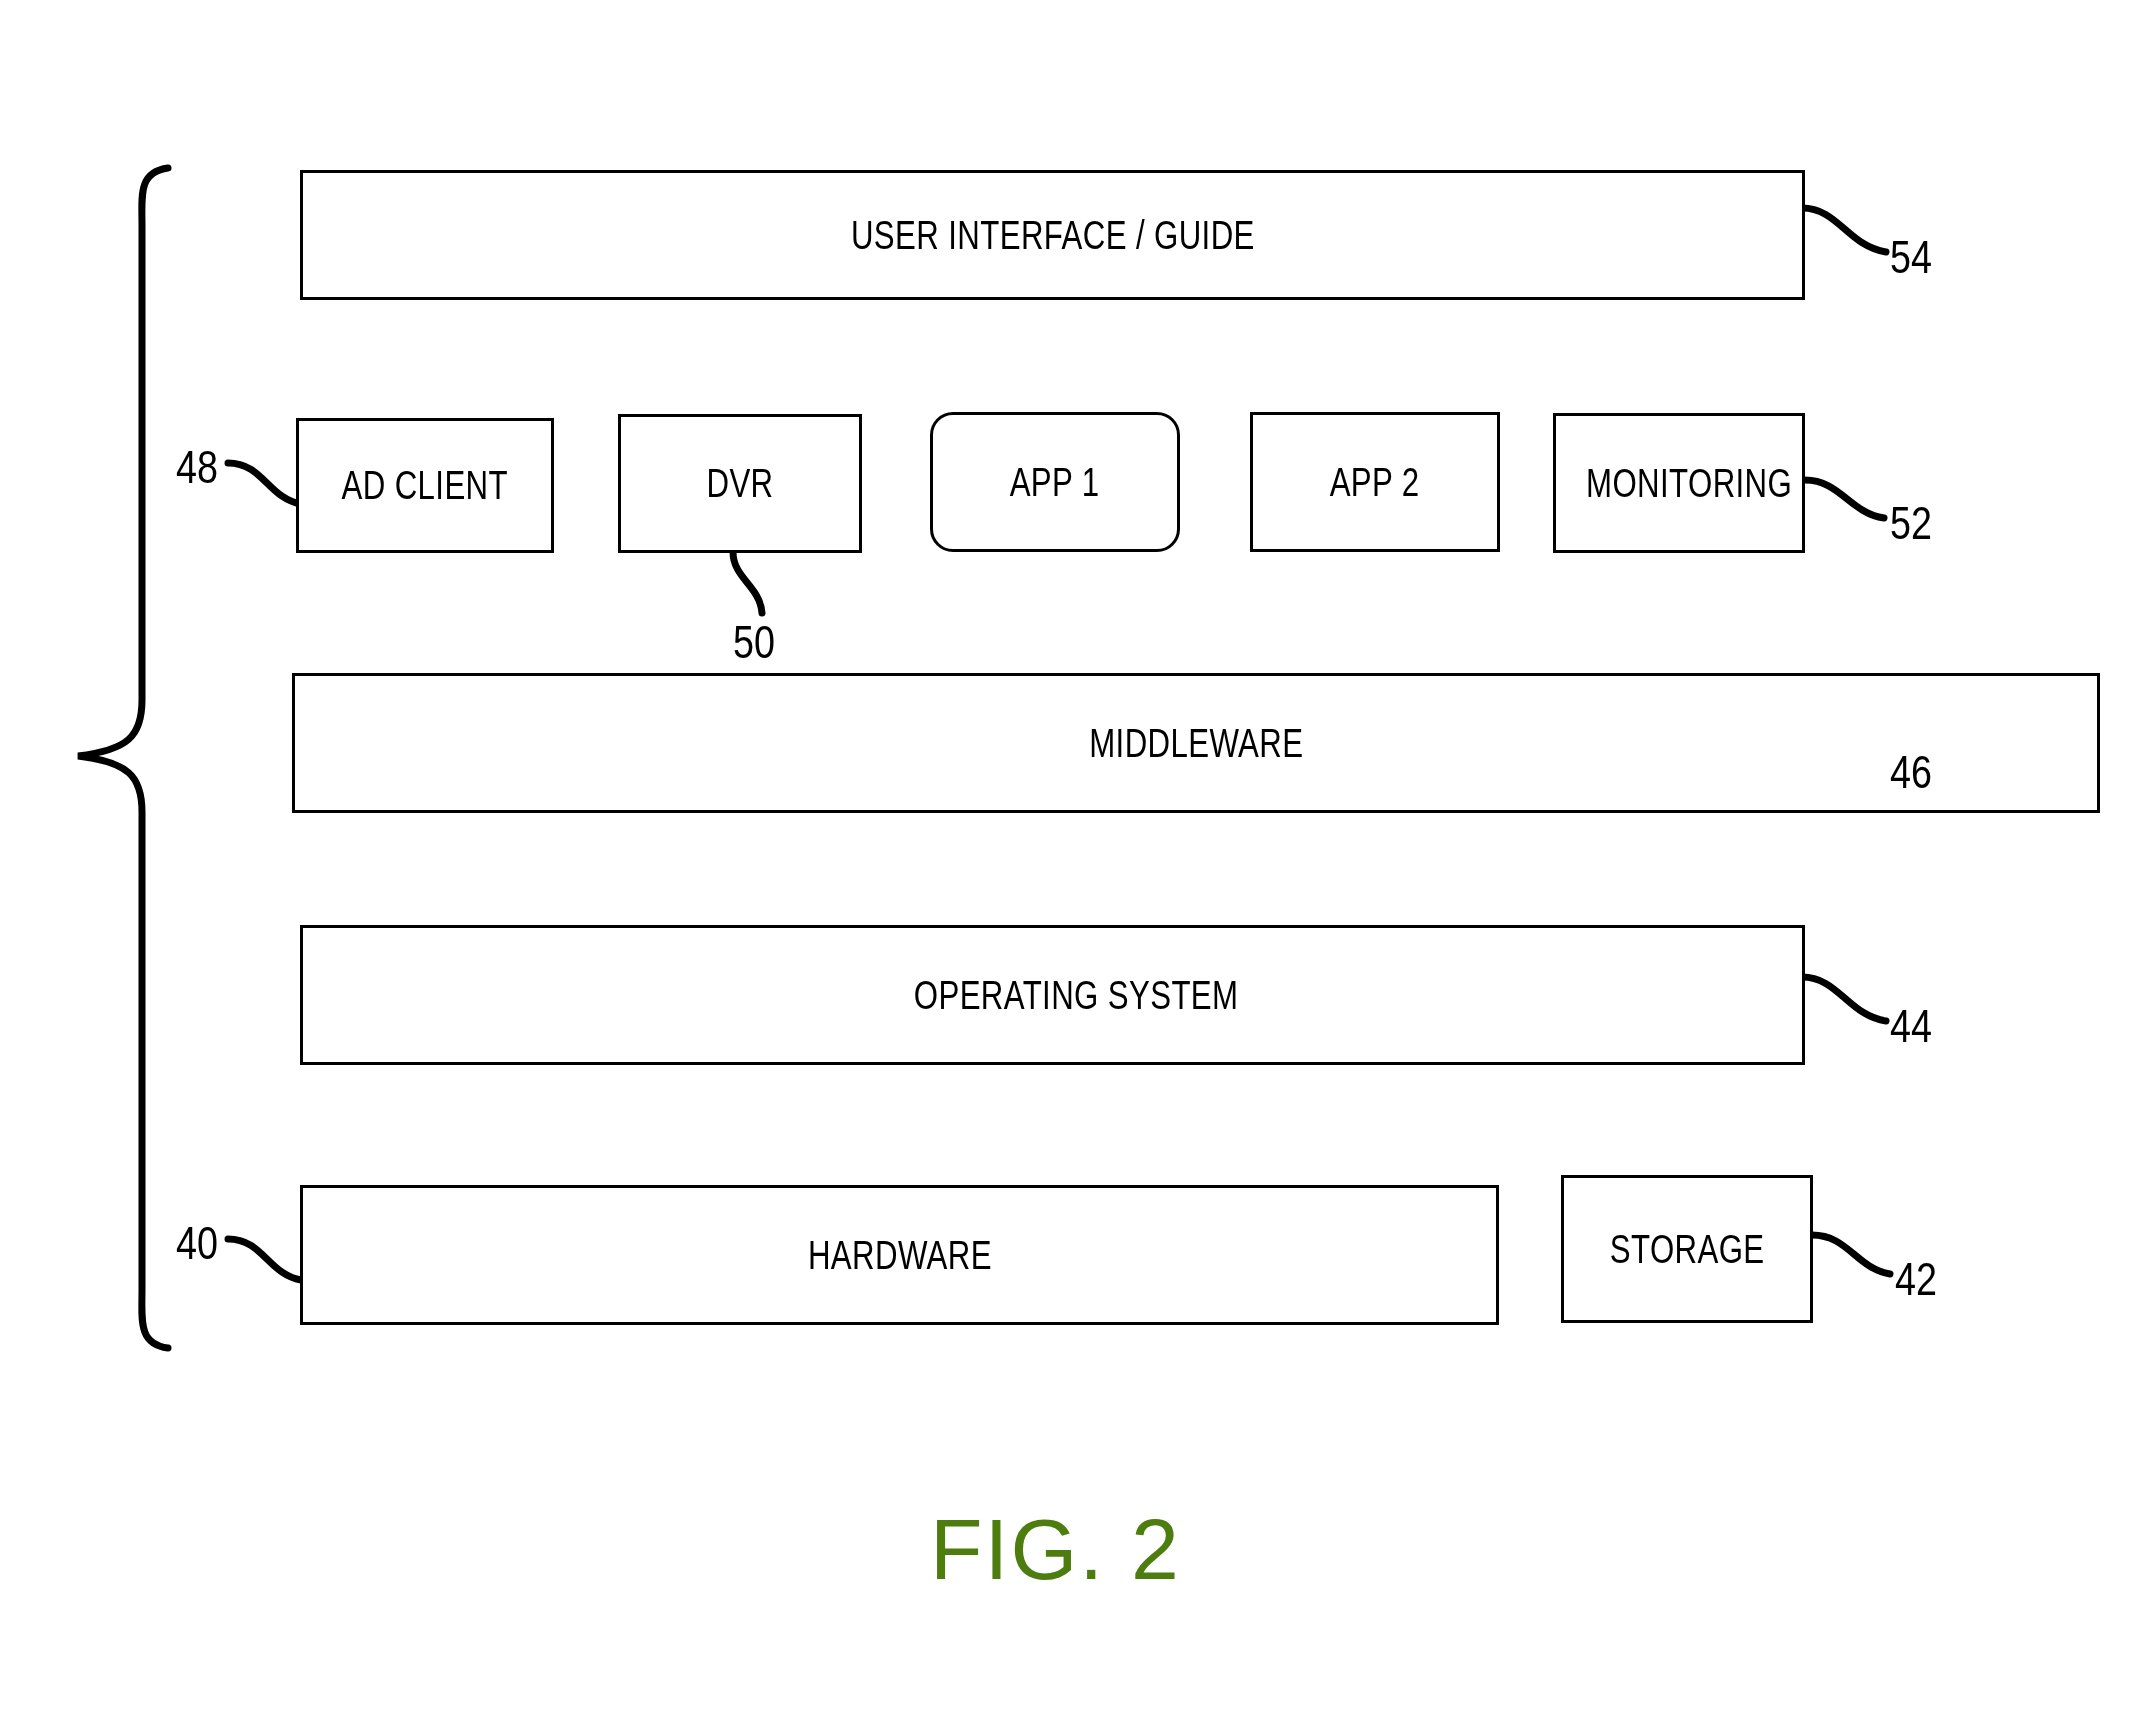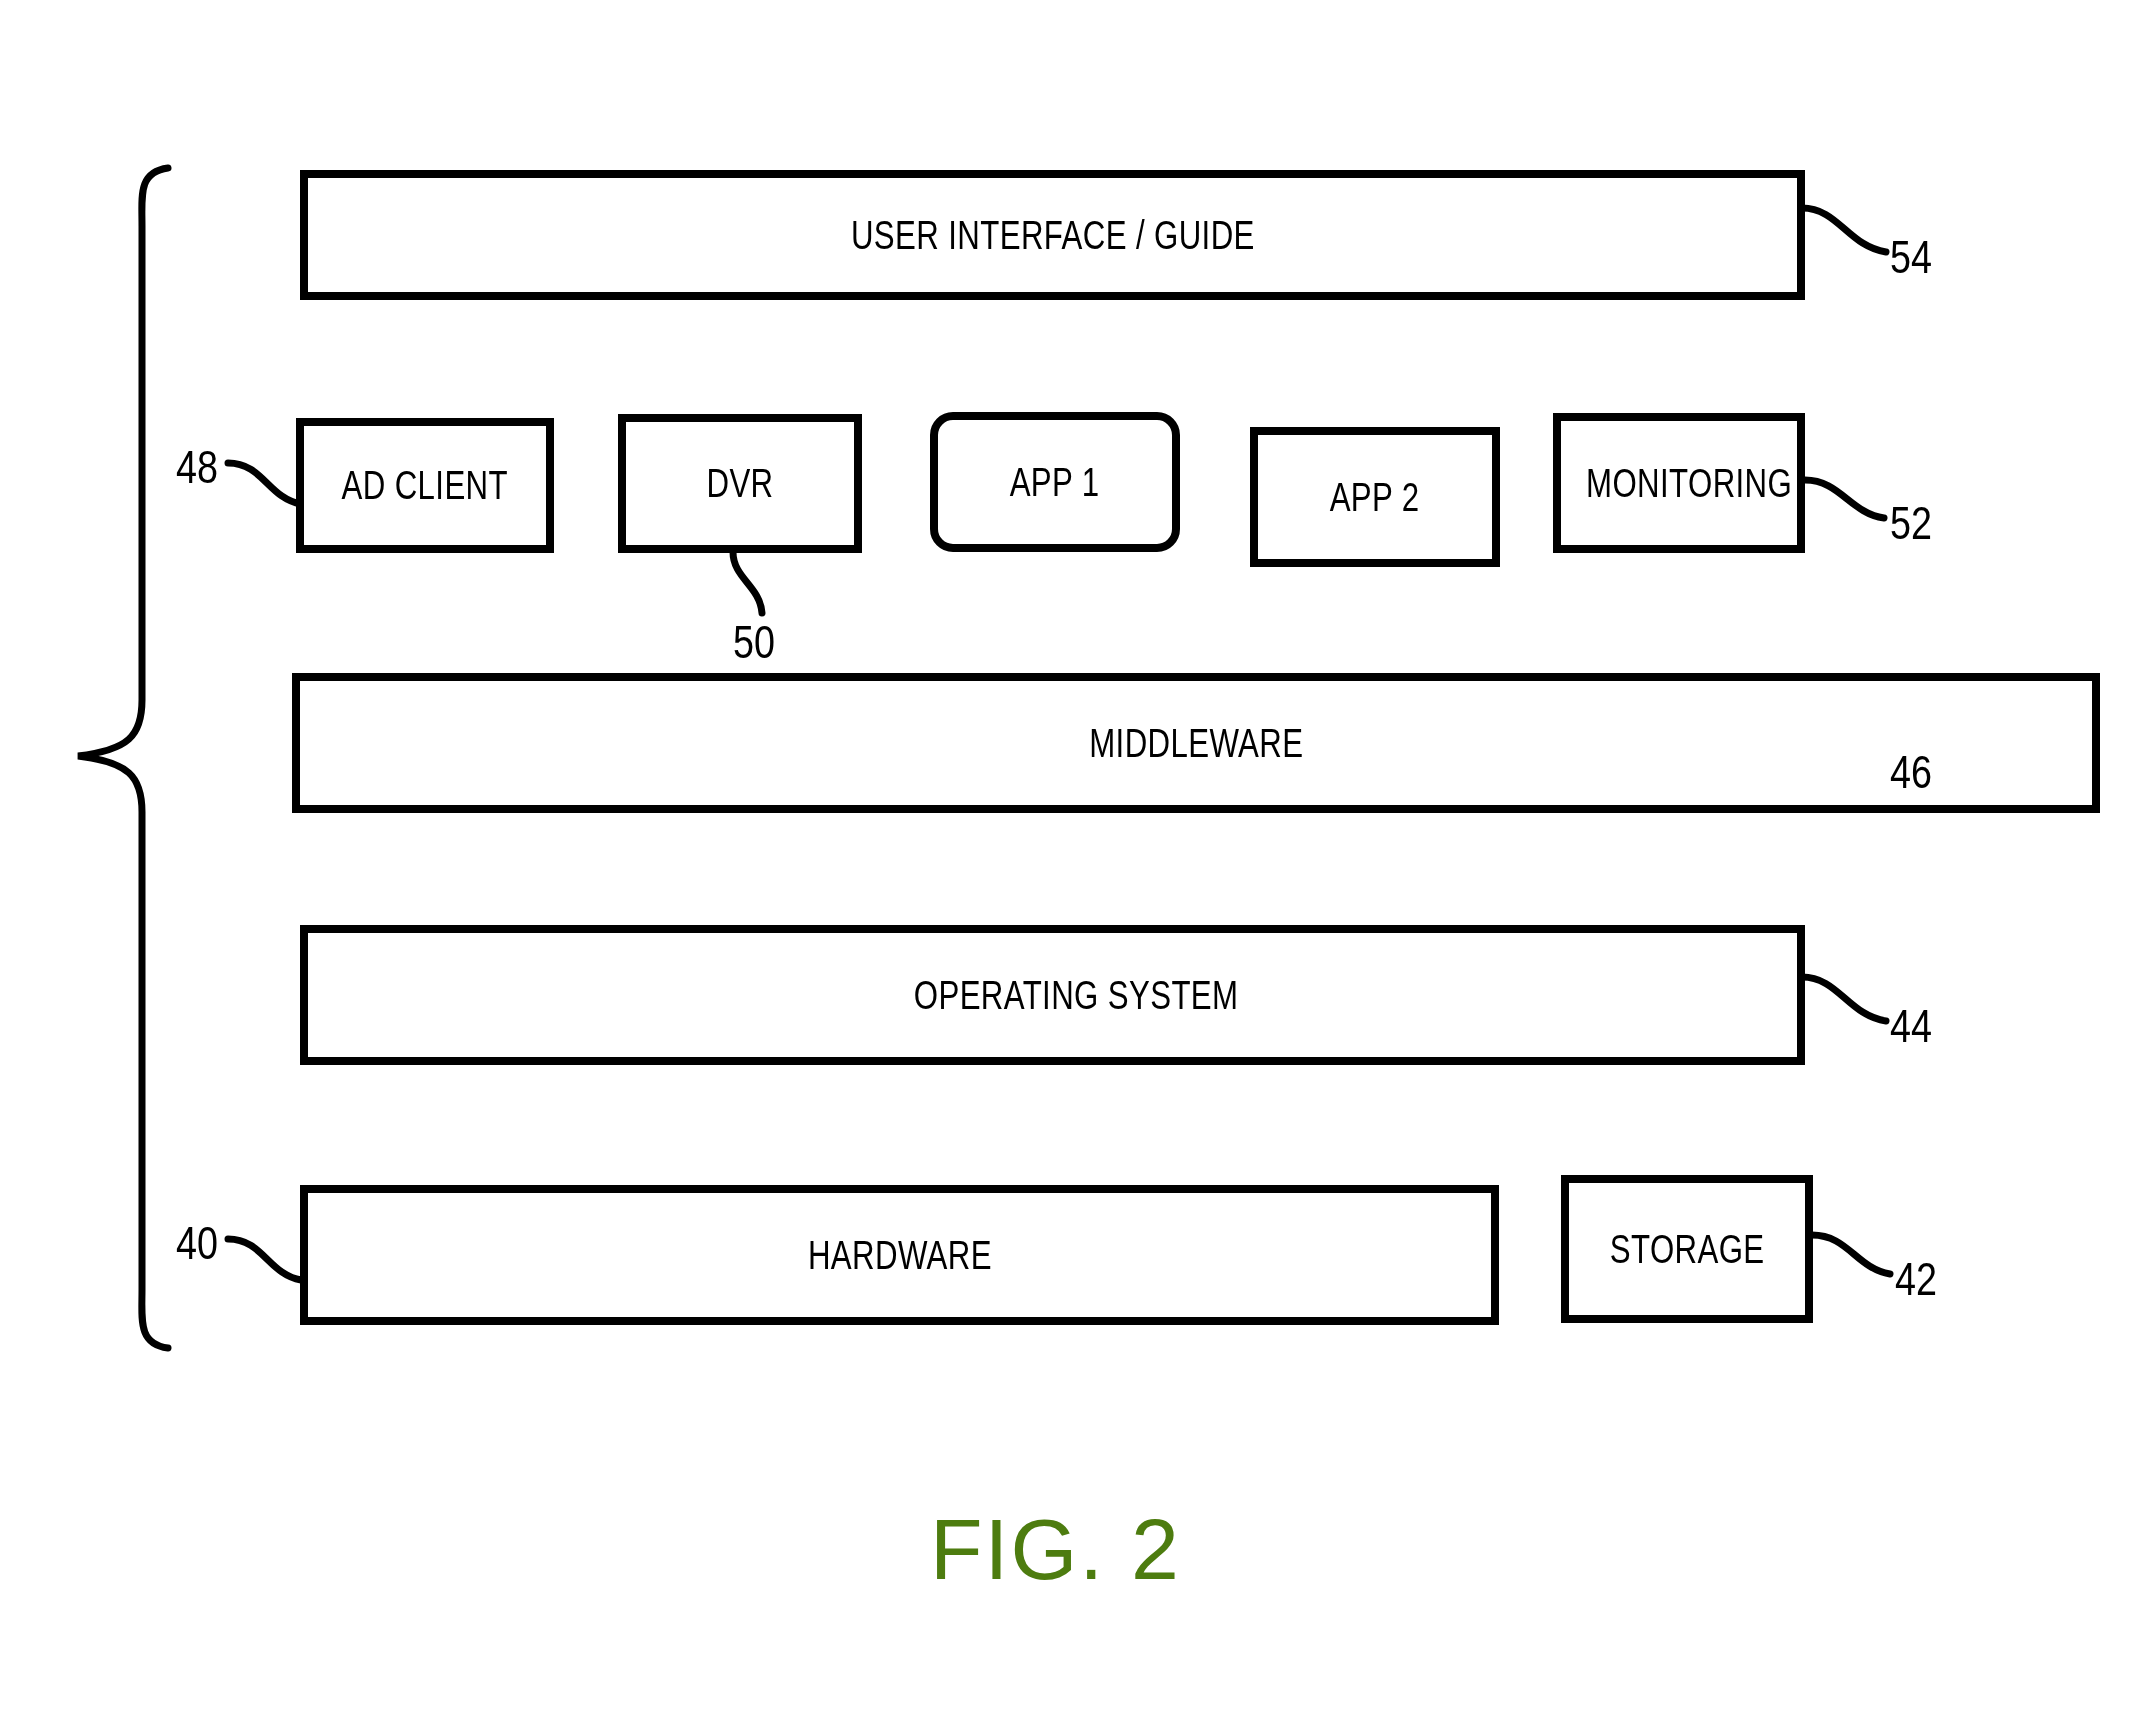--- a/index.html
+++ b/index.html
@@ -18,21 +18,21 @@
   svg.layer {
     position: absolute;
     left: 0;
     top: 0;
     width: 2149px;
     height: 1712px;
   }
   .box {
     position: absolute;
     box-sizing: border-box;
-    border: 8px solid #000000;
+    border: 3px solid #000000;
     background: #ffffff;
     display: flex;
     align-items: center;
     justify-content: center;
   }
   .box-label {
     font-family: "Liberation Sans", sans-serif;
     font-size: 40px;
     letter-spacing: 0.5px;
     color: #000000;
@@ -101,21 +101,21 @@
   </div>
 
   <div class="box" style="left:618px; top:414px; width:244px; height:139px;">
     <span class="box-label">DVR</span>
   </div>
 
   <div class="box" style="left:930px; top:412px; width:250px; height:140px;border-radius:23px;">
     <span class="box-label">APP 1</span>
   </div>
 
-  <div class="box" style="left:1250px; top:427px; width:250px; height:140px;">
+  <div class="box" style="left:1250px; top:412px; width:250px; height:140px;">
     <span class="box-label">APP 2</span>
   </div>
 
   <div class="box" style="left:1553px; top:413px; width:252px; height:140px;padding-left:20px;">
     <span class="box-label">MONITORING</span>
   </div>
 
   <div class="box" style="left:292px; top:673px; width:1808px; height:140px;">
     <span class="box-label">MIDDLEWARE</span>
   </div>

